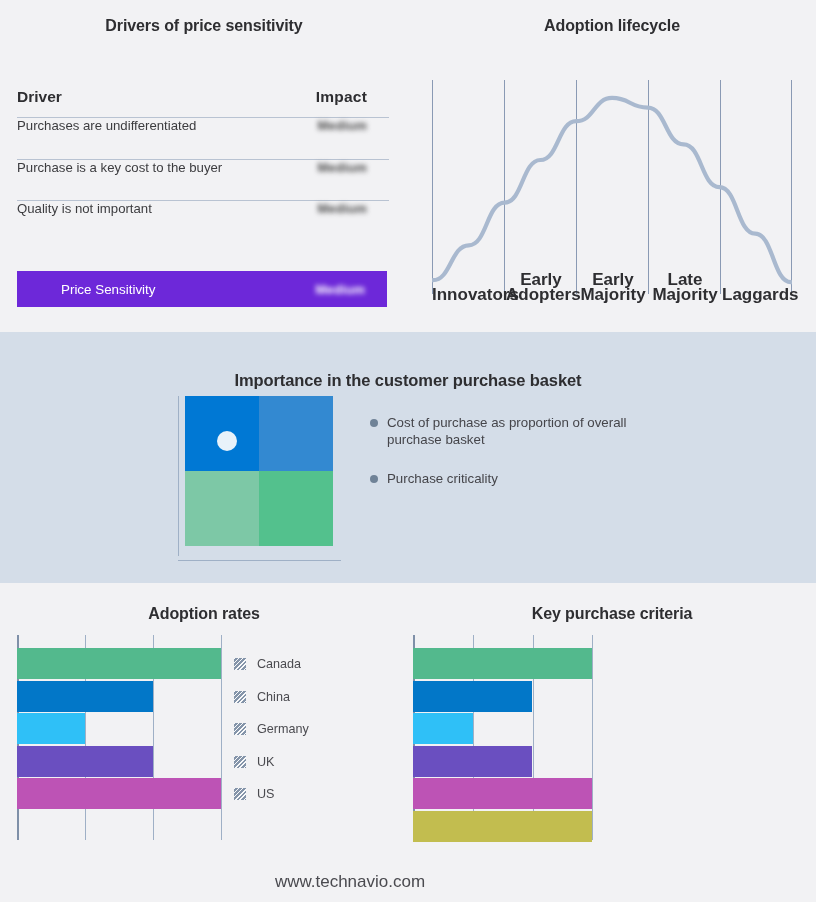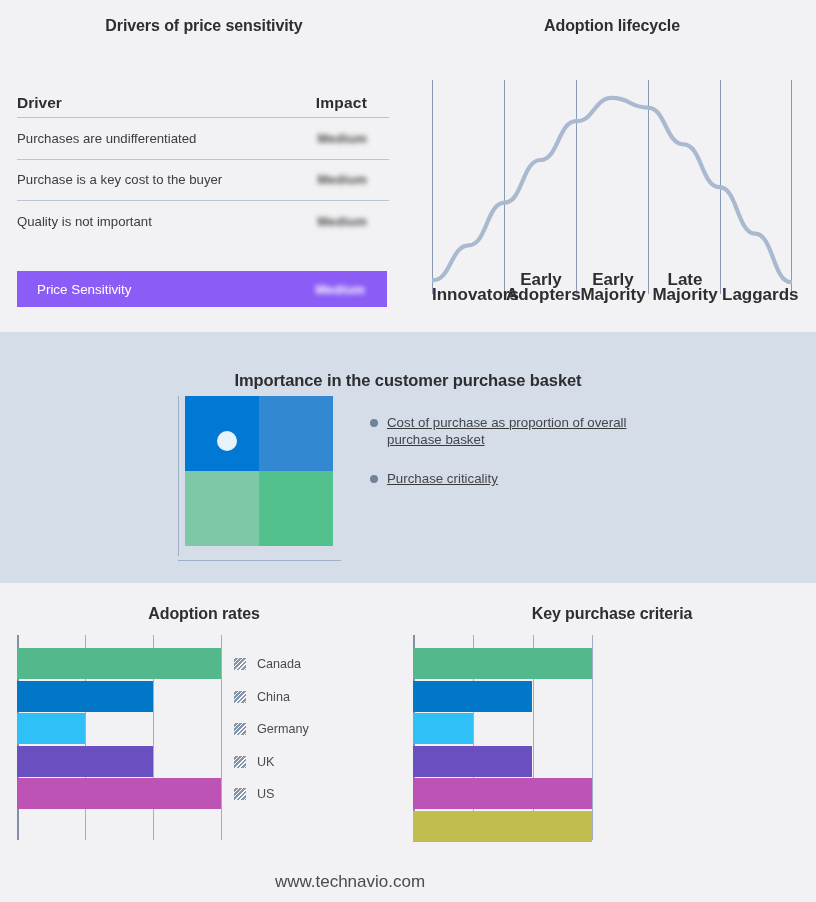--- a/index.html
+++ b/index.html
@@ -47,21 +47,21 @@
   }
   .panel-drivers .panel-title { margin-top: 17px; }
 
   .drivers-table {
     position: absolute;
     left: 17px; top: 88px;
     width: 372px;
   }
   .dt-head, .dt-row {
     display: flex;
-    align-items: center;
+    align-items: flex-start;
     justify-content: space-between;
   }
   .dt-head {
     height: 30px;
     border-bottom: 1px solid #b9c3d2;
   }
   .dt-head .dt-driver,
   .dt-head .dt-impact {
     font-size: 15.5px;
     font-weight: bold;
@@ -200,21 +200,20 @@
 
   .matrix-legend {
     position: absolute;
     left: 370px; top: 82px;
     width: 300px;
   }
   .ml-item {
     display: flex;
     align-items: flex-start;
     margin-bottom: 22px;
-    text-decoration: underline;
   }
   .ml-bullet {
     width: 8px; height: 8px;
     border-radius: 50%;
     background: #6f8297;
     flex: 0 0 8px;
     margin-top: 5px;
     margin-right: 9px;
   }
   .ml-text {
@@ -332,21 +331,21 @@
         <div class="dt-row">
           <span class="dt-driver">Purchase is a key cost to the buyer</span>
           <span class="dt-impact">Medium</span>
         </div>
         <div class="dt-row">
           <span class="dt-driver">Quality is not important</span>
           <span class="dt-impact">Medium</span>
         </div>
       </div>
 
-      <div class="dt-highlight" style="background: #8b5cf6;">
+      <div class="dt-highlight" style="background: #6d28d9; padding-left: 24px;">
         <span class="dt-driver">Price Sensitivity</span>
         <span class="dt-impact">Medium</span>
       </div>
     </div>
 
     <div class="panel-lifecycle">
       <div class="panel-title">Adoption lifecycle</div>
 
       <div class="lc-plot">
         <div class="lc-divider" style="left: 0px; background: rgb(138, 154, 180);"></div>

